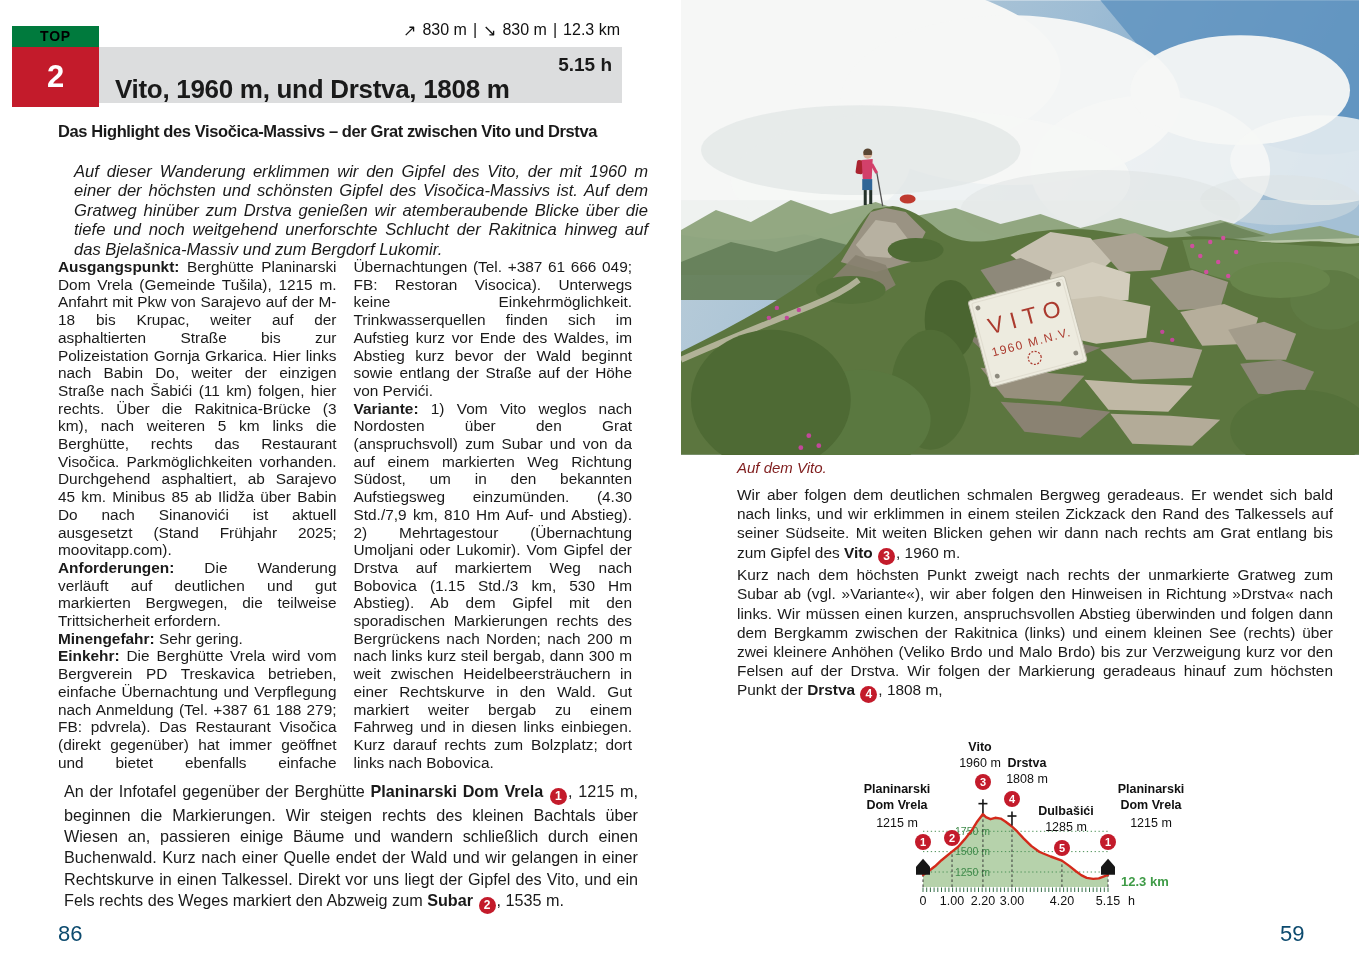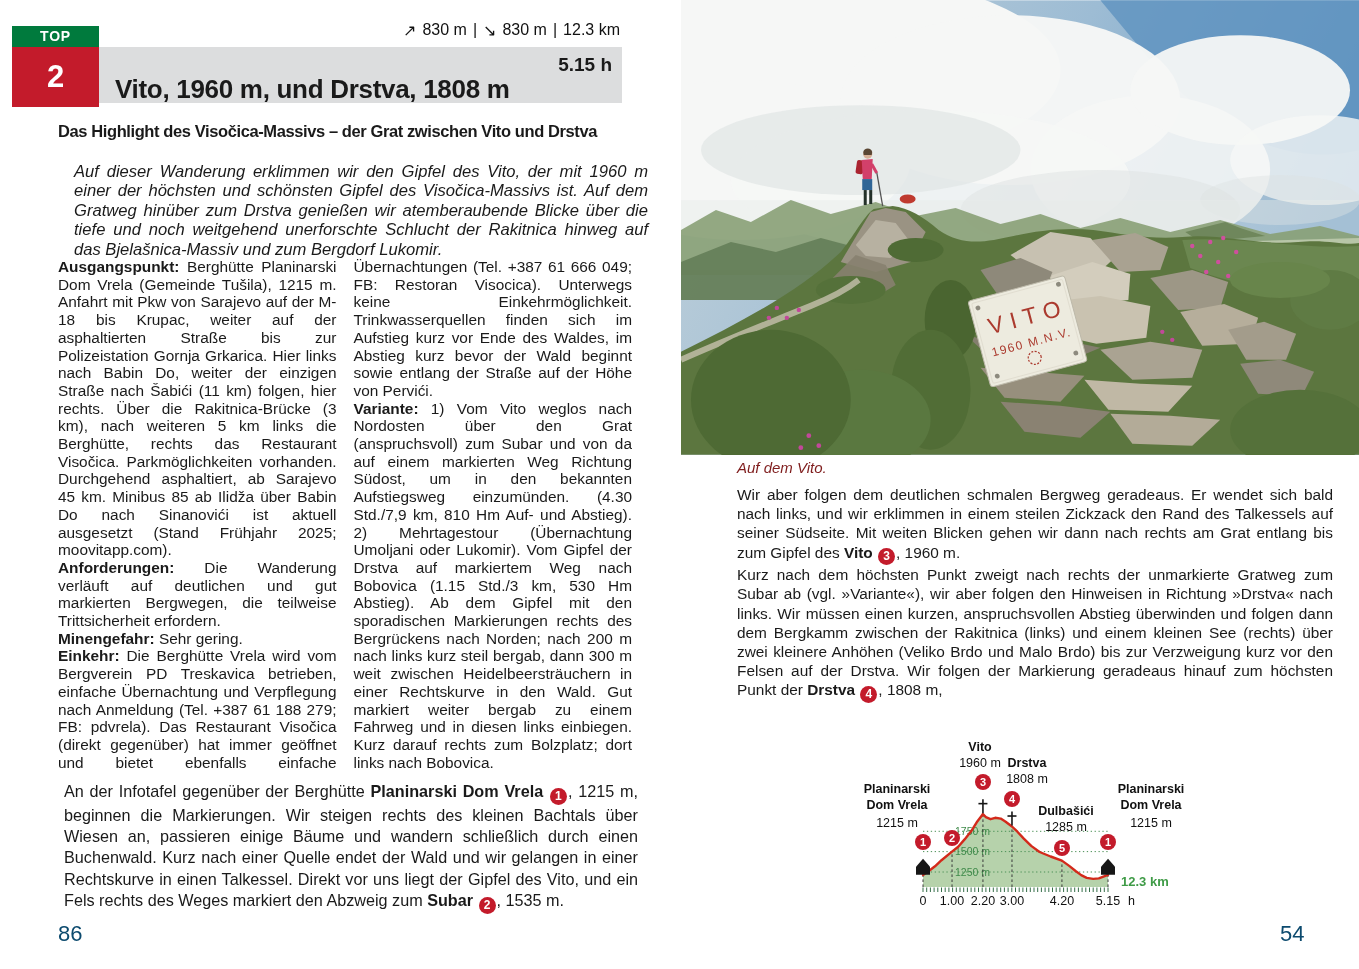--- a/index.html
+++ b/index.html
@@ -5,21 +5,21 @@
   html,body{margin:0;padding:0}
   body{width:1359px;height:969px;background:#fff;font-family:"Liberation Sans",sans-serif;color:#1a1a1a;position:relative;overflow:hidden}
   .page-left{position:absolute;left:0;top:0;width:660px;height:969px}
   .page-right{position:absolute;left:680px;top:0;width:679px;height:969px}
 
   
   .stats-line{position:absolute;left:60px;top:21px;width:560px;display:flex;justify-content:flex-end;gap:6px;font-size:16px;color:#111}
   .title-bar{position:absolute;left:60px;top:47px;width:562px;height:56px;background:#dcddde}
   .title-bar h1{margin:0;padding:27px 0 0 55px;font-size:26px;font-weight:700;letter-spacing:-.3px;white-space:nowrap}
   .duration{position:absolute;right:10px;top:7px;font-size:19px;font-weight:700}
-  .top-badge{position:absolute;left:12px;top:26px;width:87px;height:21px;background:#007a3d;color:#ffffff;font-size:14px;font-weight:700;letter-spacing:.8px;text-align:center;line-height:21px}
+  .top-badge{position:absolute;left:12px;top:26px;width:87px;height:21px;background:#007a3d;color:#000000;font-size:14px;font-weight:700;letter-spacing:.8px;text-align:center;line-height:21px}
   .route-number{position:absolute;left:12px;top:47px;width:87px;height:60px;background:#c31b2b;color:#fff;font-size:31px;font-weight:700;text-align:center;line-height:60px}
 
   .intro-heading{position:absolute;left:58px;top:122px;margin:0;font-size:16.5px;font-weight:700;letter-spacing:-.4px;white-space:nowrap}
   .intro-lead{position:absolute;left:58px;top:146px;width:574px;margin:16px;font-size:16.6px;font-style:italic;line-height:19.4px;text-align:justify}
 
   .info-cols{position:absolute;left:58px;top:258px;width:574px;height:522px;column-count:2;column-gap:17px;font-size:15.4px;line-height:17.7px;text-align:justify;overflow:hidden}
   .info-cols p{margin:0}
 
   .route-text{font-size:16.2px;line-height:21.4px;text-align:justify}
   .route-text p{margin:0}
@@ -302,14 +302,14 @@
         <circle cx="247" cy="113" r="8" fill="#c31b2b"></circle>
         <text x="247" y="116.8" text-anchor="middle" fill="#fff" font-size="11" font-weight="bold">5</text>
         <text x="336" y="58" text-anchor="middle" fill="#111" font-size="12.5" font-weight="bold">Planinarski</text>
         <text x="336" y="74" text-anchor="middle" fill="#111" font-size="12.5" font-weight="bold">Dom Vrela</text>
         <text x="336" y="92" text-anchor="middle" fill="#111" font-size="12.5">1215 m</text>
         <circle cx="293" cy="107" r="8" fill="#c31b2b"></circle>
         <text x="293" y="110.8" text-anchor="middle" fill="#fff" font-size="11" font-weight="bold">1</text>
       </svg>
   </div>
 
-  <div class="pageno" id="pageno-right">54</div>
+  <div class="pageno" id="pageno-right">59</div>
 </section>
 
 </body></html>

